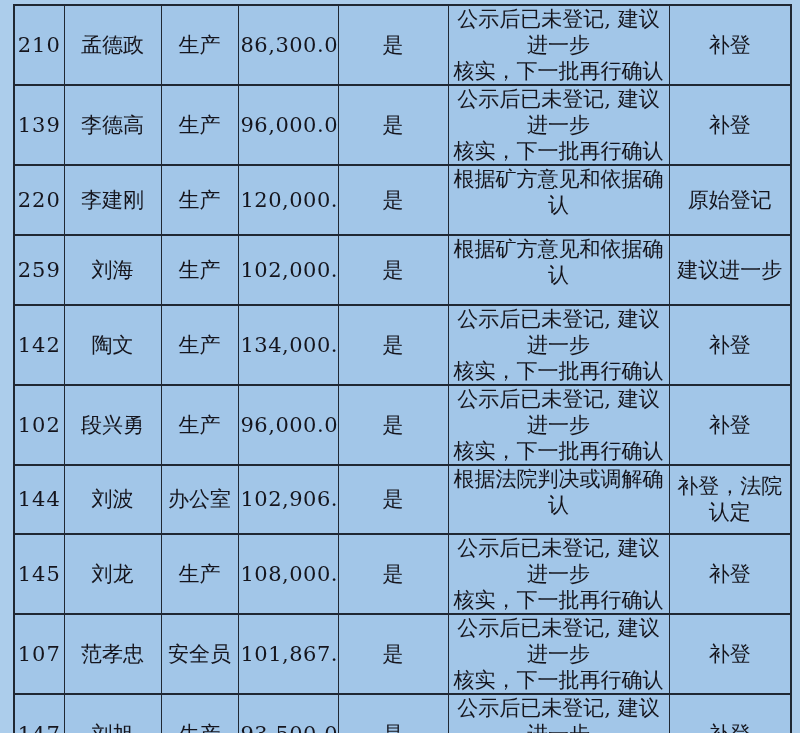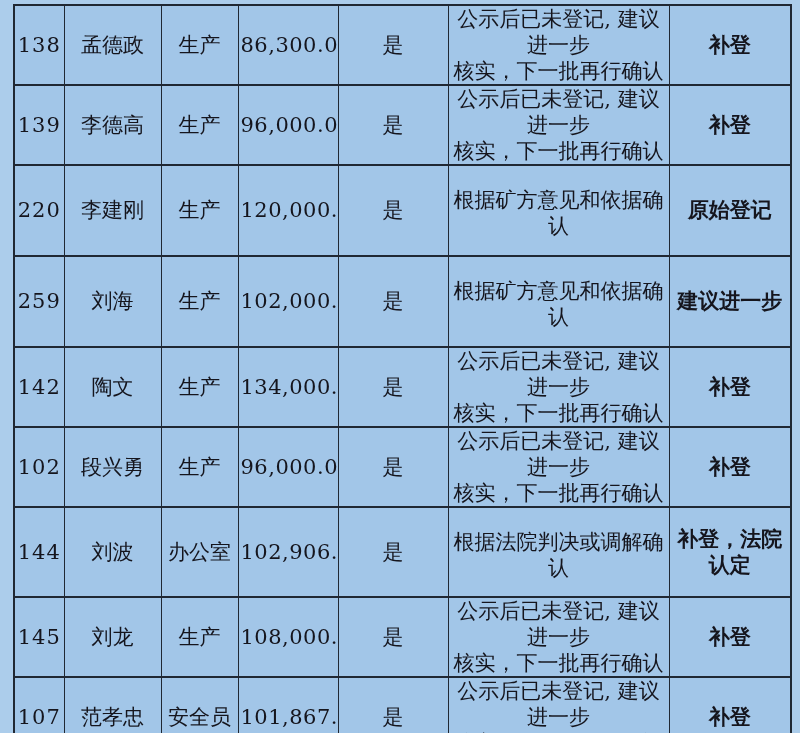--- a/index.html
+++ b/index.html
@@ -40,46 +40,45 @@
   td.c-no    { font-size: 20px; letter-spacing: 1px; }
   td.c-amt   { font-size: 20px; letter-spacing: 0.5px; }
   td.c-remark {
     font-size: 19px;
     line-height: 24px;
     white-space: pre-line;
     padding: 0 4px;
   }
   td.c-remark.valign-top {
     vertical-align: top;
-    padding-top: 21px;
+    padding-top: 0;
   }
   td.c-status {
     font-size: 20px;
     line-height: 27px;
     padding: 0 6px;
-    font-weight: bold;
   }
 </style>
 </head>
 <body>
 
 <div class="table-wrap">
   <table class="records">
     <colgroup>
       <col style="width:50px">
       <col style="width:97px">
       <col style="width:77px">
       <col style="width:100px">
       <col style="width:110px">
       <col style="width:221px">
       <col style="width:122px">
     </colgroup>
     <tbody id="rows-body">
   <tr>
-    <td class="c-no">138</td>
+    <td class="c-no">210</td>
     <td class="c-name">孟德政</td>
     <td class="c-dept">生产</td>
     <td class="c-amt">86,300.00</td>
     <td class="c-yes">是</td>
     <td class="c-remark">公示后已未登记, 建议进一步
 核实，下一批再行确认</td>
     <td class="c-status">补登</td>
   </tr>
 
   <tr>

